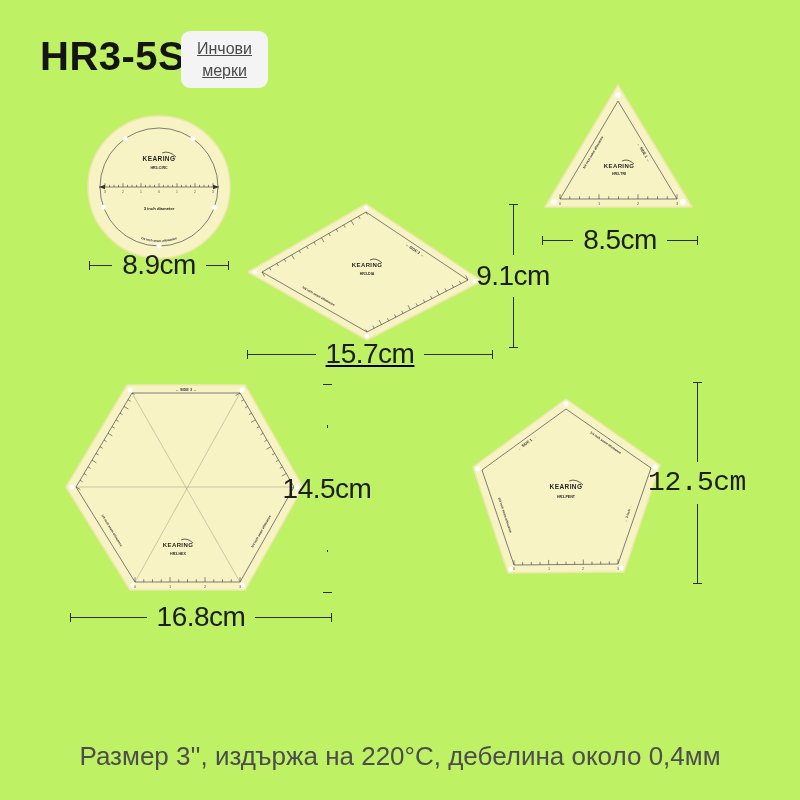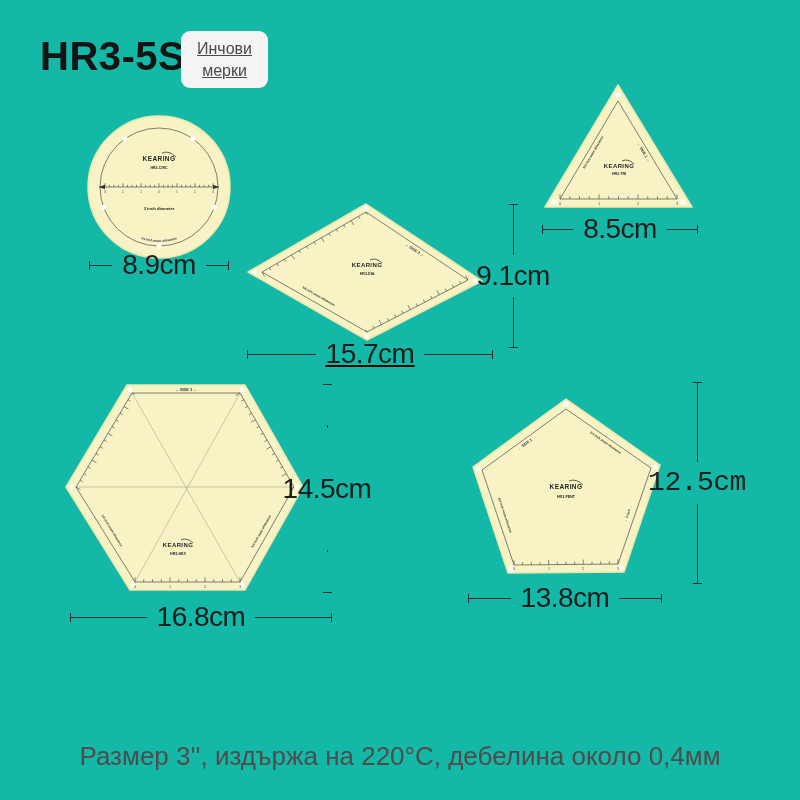--- a/index.html
+++ b/index.html
@@ -1,16 +1,16 @@
 <!DOCTYPE html>
 <html style="--template-fill: #f7f3c5; --template-edge: #eee7ad; --line: #4a4a4a; --dim-line: #2e2e2e; --dim-text: #1d1d1d; --badge-bg: #f4f4f4; --badge-text: #4a4a4a; --caption-text: #4d4d4d;"><head>
 <meta charset="utf-8">
 <style>
   html,body{margin:0;padding:0;background:#fff;}
-  .canvas{position:relative;width:800px;height:800px;background:#14b8a6;overflow:hidden;
+  .canvas{position:relative;width:800px;height:800px;background:#bef264;overflow:hidden;
           font-family:"Liberation Sans",sans-serif;}
   .model{position:absolute;left:40px;top:34px;font-size:40px;font-weight:800;
          color:#141414;letter-spacing:0.5px;}
   .badge{position:absolute;left:181px;top:31px;background:var(--badge-bg,#f4f4f4);
          color:var(--badge-text,#4a4a4a);border-radius:9px;padding:7px 16px;
          font-size:16px;line-height:1.35;text-align:center;text-decoration:underline;}
   .caption{position:absolute;left:0;top:693px;width:800px;text-align:center;
            font-size:26px;color:var(--caption-text,#4d4d4d);margin-top:48px;}
   svg.tpl{position:absolute;}
   .shape{fill:var(--template-fill,#f7f3c5);stroke:var(--template-edge,#eee7ad);
@@ -212,21 +212,21 @@
   </svg>
 
   <div class="hdim" style="left:89px;top:251px;width:140px;">
     <span class="tick"></span>
       <span class="ln"></span>
     <span class="dimtxt">8.9cm</span>
     <span class="ln"></span>
       <span class="tick"></span>
   </div>
 
-  <div class="hdim" style="left:542px;top:215px;width:156px;">
+  <div class="hdim" style="left:542px;top:226px;width:156px;">
     <span class="tick"></span>
       <span class="ln"></span>
     <span class="dimtxt">8.5cm</span>
     <span class="ln"></span>
       <span class="tick"></span>
   </div>
 
   <div class="vdim" style="left:468px;top:204px;width:90px;height:144px;">
     <span class="tick"></span>
       <span class="ln"></span>
@@ -257,23 +257,16 @@
       <span class="tick"></span>
   </div>
 
   <div class="vdim" style="left:647px;top:382px;width:100px;height:202px;font-family:Liberation Mono, monospace;">
     <span class="tick"></span>
       <span class="ln"></span>
     <span class="dimtxt">12.5cm</span>
     <span class="ln"></span>
       <span class="tick"></span>
   </div>
-  <div class="hdim" style="left:468px;top:584px;width:194px;">
-    <span class="tick"></span>
-      <span class="ln"></span>
-    <span class="dimtxt">13.8cm</span>
-    <span class="ln"></span>
-      <span class="tick"></span>
-  </div>
 
   <div class="caption">Размер 3'', издържа на 220°C, дебелина около 0,4мм</div>
 
 </div>
 
 </body></html>

